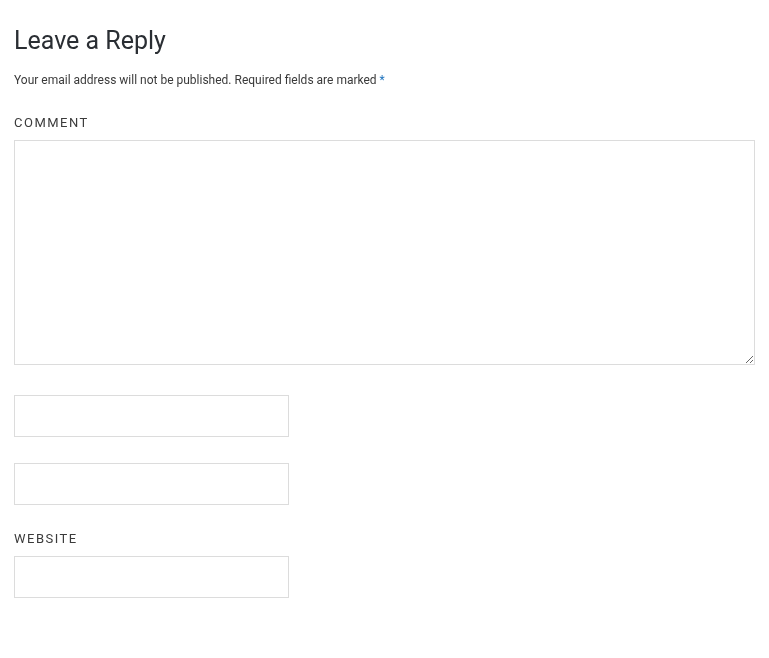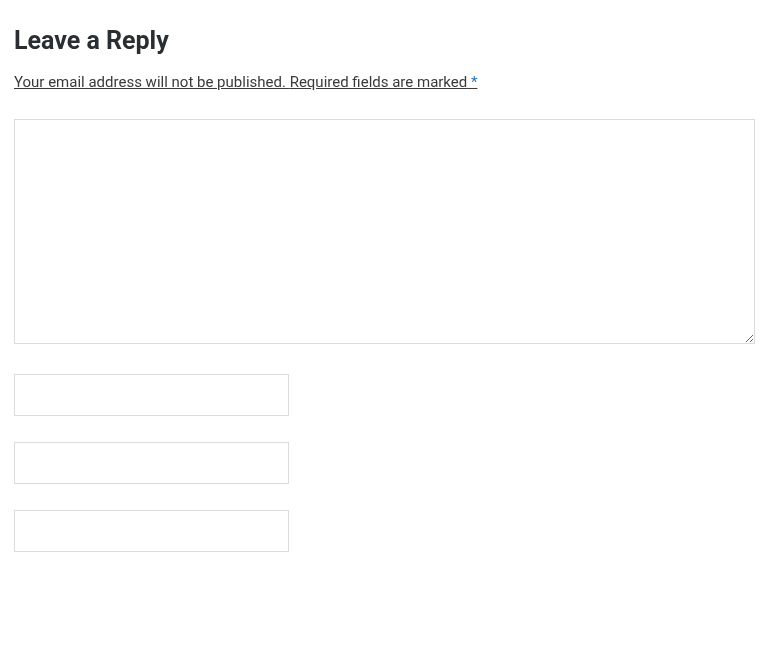--- a/index.html
+++ b/index.html
@@ -9,29 +9,28 @@
     }
     body {
       font-family: -apple-system, BlinkMacSystemFont, "Segoe UI", Roboto, "Helvetica Neue", Arial, sans-serif;
       background: #ffffff;
       color: #2a2a2a;
       padding: 26px 14px;
       width: 769px;
     }
     .reply-title {
       font-size: 25px;
-      font-weight: 700;
+      font-weight: 400;
       color: #2a2e33;
       margin-bottom: 18px;
     }
     .intro-text {
-      font-size: 15px;
+      font-size: 12px;
       color: #3a3a3a;
       margin-bottom: 28px;
-      text-decoration: underline;
     }
     .intro-text .required-mark {
       color: #1e73be;
     }
     .form-group {
       margin-bottom: 26px;
     }
     .field-label {
       display: block;
       font-size: 13px;
@@ -69,26 +68,28 @@
 
 <h2 class="reply-title">Leave a Reply</h2>
 
 <p class="intro-text">
   <span>Your email address will not be published.</span>
   <span>Required fields are marked</span>
   <span class="required-mark">*</span>
 </p>
 
 <div class="form-group">
+  <label class="field-label">COMMENT</label>
   <textarea class="form-control" value="" style=""></textarea>
 </div>
 
 <div class="form-group">
   <input type="text" class="form-control" value="" style="">
 </div>
 
 <div class="form-group">
   <input type="text" class="form-control" value="" style="">
 </div>
 
 <div class="form-group">
+  <label class="field-label">WEBSITE</label>
   <input type="text" class="form-control" value="" style="">
 </div>
 
 </body></html>

